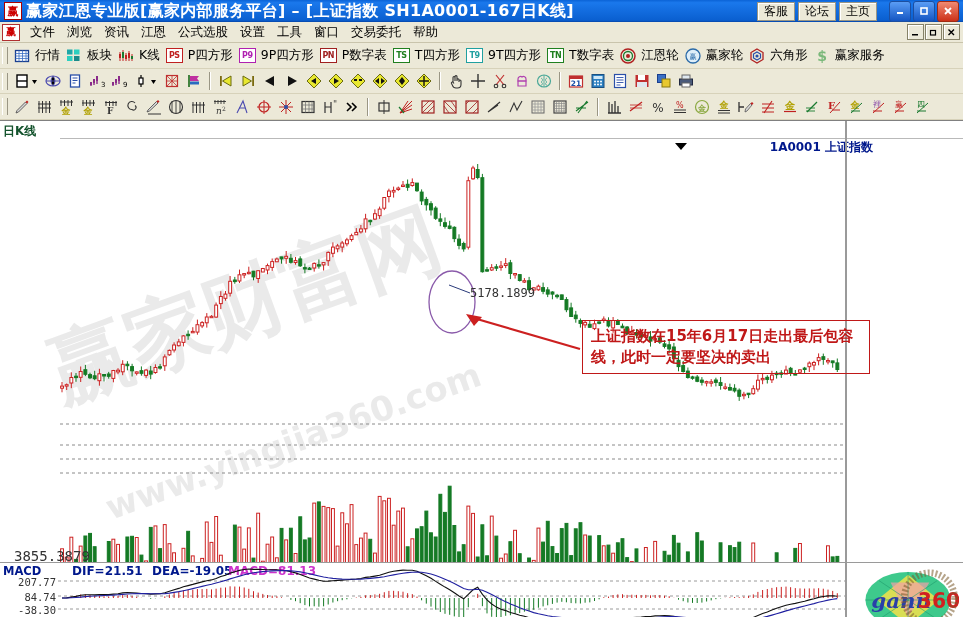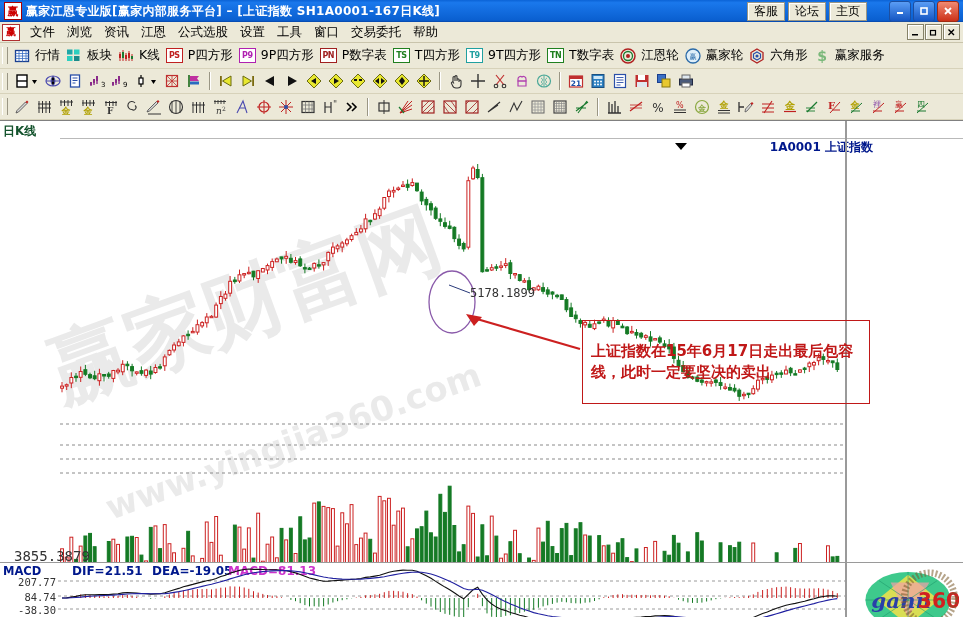--- a/index.html
+++ b/index.html
@@ -12,24 +12,24 @@
   .app{position:relative;width:963px;height:617px;background:#d4d0c8;box-sizing:border-box;}
 
   
   .titlebar{
     height:22px;background:linear-gradient(to bottom,#0b63d6 0%,#1a78ec 12%,#0a5fd0 92%,#0645a8 100%);
     display:flex;align-items:center;padding:0 2px;color:#fff;
   }
   .tb-icon{width:16px;height:16px;margin:0 4px 0 2px;background:#fff;border:1px solid #a00;
     display:flex;align-items:center;justify-content:center;color:#c00;font-size:11px;font-weight:bold;
     font-family:"DejaVu Sans",sans-serif;}
-  .tb-title{font-size:12px;font-weight:bold;letter-spacing:.3px;white-space:nowrap;
+  .tb-title{font-size:16px;font-weight:bold;letter-spacing:.3px;white-space:nowrap;
     font-family:"DejaVu Sans","Liberation Sans",sans-serif;}
   .tb-spacer{flex:1;}
-  .tb-btns{display:flex;gap:3px;margin-right:22px;}
+  .tb-btns{display:flex;gap:3px;margin-right:12px;}
   .tb-btn{background:#ece9d8;border:1px solid #9a9684;color:#000;font-size:12px;
     padding:1px 6px 2px;line-height:14px;box-shadow:inset 1px 1px 0 #fff;}
   .win-ctrls{display:flex;gap:2px;margin-right:2px;}
   .wc{width:20px;height:19px;border:1px solid #1d4fa0;border-radius:3px;
     display:flex;align-items:center;justify-content:center;font-size:11px;color:#fff;
     background:linear-gradient(to bottom,#5a9df5,#1455c2);font-family:"DejaVu Sans",sans-serif;}
   .wc.close{background:linear-gradient(to bottom,#f08a72,#cc3118);border-color:#a12a12;}
 
   
   .menubar{height:20px;background:#ece9d8;display:flex;align-items:center;
@@ -73,21 +73,21 @@
     font-family:"DejaVu Sans",sans-serif;}
   .watermark{position:absolute;left:40px;top:130px;font-size:82px;color:rgba(150,150,150,.20);
     font-weight:bold;transform:rotate(-20deg);white-space:nowrap;pointer-events:none;
     font-family:"DejaVu Sans",sans-serif;}
   .watermark2{position:absolute;left:95px;top:300px;font-size:34px;color:rgba(150,150,150,.20);
     font-weight:bold;transform:rotate(-20deg);white-space:nowrap;pointer-events:none;
     font-family:"DejaVu Sans",sans-serif;}
   .ylab{position:absolute;font-size:14px;color:#333;
     font-family:"DejaVu Sans Mono","Liberation Mono",monospace;}
   .annot{position:absolute;border:1px solid #c01818;background:transparent;
-    padding:20px 8px;line-height:21px;color:#c01818;font-size:15px;font-weight:bold;
+    padding:5px 8px;line-height:21px;color:#c01818;font-size:15px;font-weight:bold;
     font-family:"DejaVu Sans",sans-serif;}
   .pricetag{position:absolute;font-size:12px;color:#333;
     font-family:"DejaVu Sans Mono","Liberation Mono",monospace;}
   .caret{position:absolute;width:0;height:0;border-left:6px solid transparent;
     border-right:6px solid transparent;border-top:7px solid #000;}
 
   
   .macdwrap{position:relative;background:#fff;height:70px;border-top:1px solid #9a9a9a;overflow:hidden;}
   .macd-title{position:absolute;left:3px;top:1px;font-size:11.5px;color:#00188c;font-weight:bold;
     font-family:"DejaVu Sans",sans-serif;text-align:right;}

